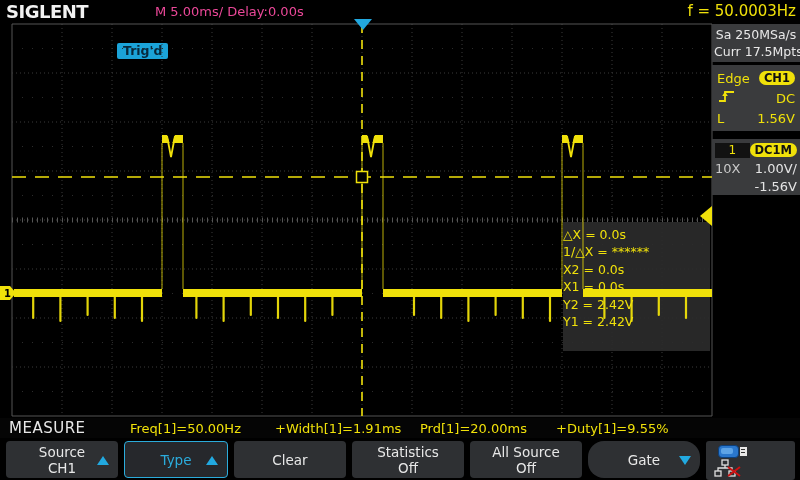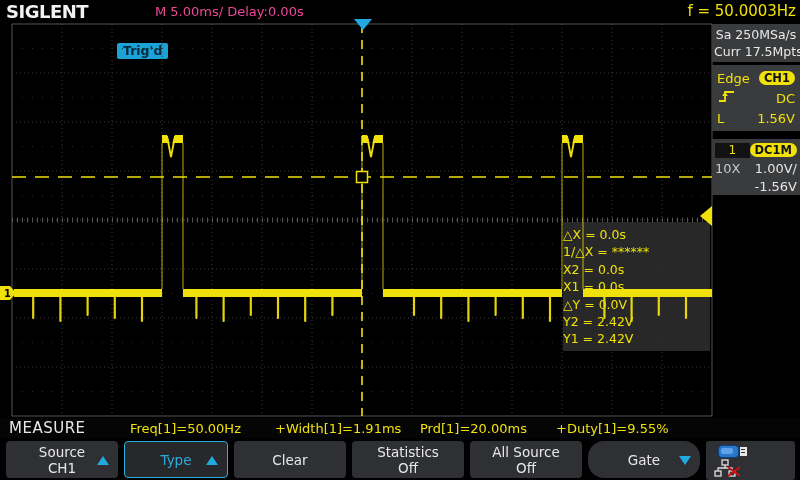--- a/index.html
+++ b/index.html
@@ -118,21 +118,20 @@
       <line x1="12" y1="391.5" x2="712" y2="391.5" stroke="#2c2c2c" stroke-width="1" stroke-dasharray="1 9"></line>
       <line x1="12" y1="416" x2="712" y2="416" stroke="#555" stroke-width="1" stroke-dasharray="none"></line>
       <line x1="12" y1="220" x2="712" y2="220" stroke="#565656" stroke-width="5" stroke-dasharray="1 4"></line>
     </svg>
 
   <div class="cursor-box">
     <div class="cbx-line">△X = 0.0s</div>
     <div class="cbx-line">1/△X = ******</div>
     <div class="cbx-line">X2 = 0.0s</div>
     <div class="cbx-line">X1 = 0.0s</div>
-    <div class="cbx-line">△Y = 0.0V</div>
     <div class="cbx-line">Y2 = 2.42V</div>
     <div class="cbx-line">Y1 = 2.42V</div>
   </div>
 
   <svg id="wave-svg" class="layer" width="800" height="480">
       <rect x="14" y="289" width="148" height="8" fill="#f0e10a"></rect>
       <rect x="183" y="289" width="179" height="8" fill="#f0e10a"></rect>
       <rect x="383" y="289" width="179" height="8" fill="#f0e10a"></rect>
       <rect x="583" y="289" width="129" height="8" fill="#f0e10a"></rect>
       <line x1="33.2" y1="295" x2="33.2" y2="318" stroke="#f0e10a" stroke-width="2.2" stroke-linecap="round" opacity="0.95"></line>

